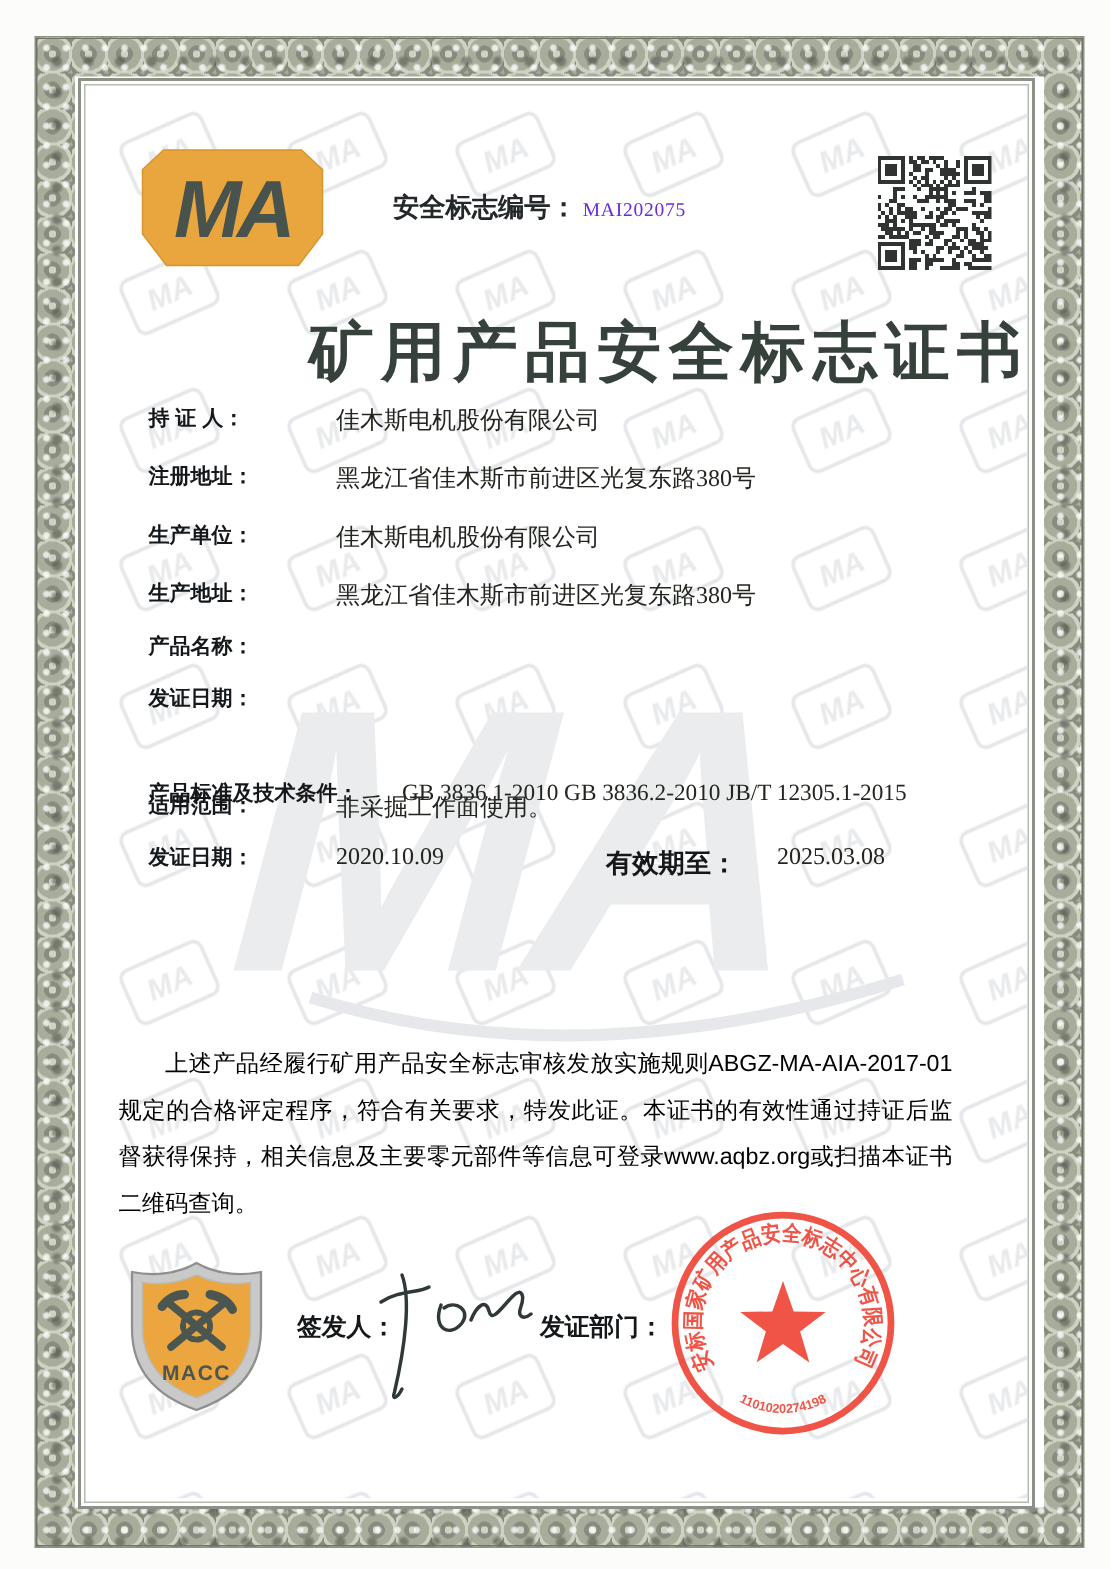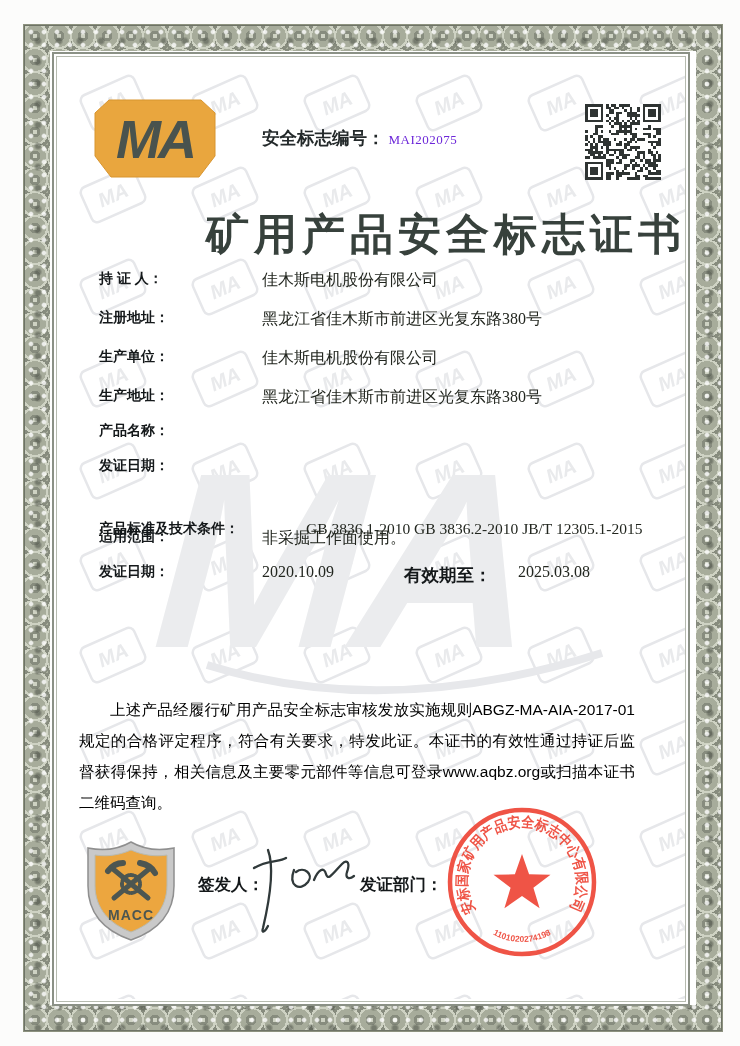--- a/index.html
+++ b/index.html
@@ -35,21 +35,21 @@
   .serial .val{font-size:13px;font-family:"Liberation Serif",serif;color:#6d28d9;letter-spacing:.5px;}
 
   .title{
     left:52px;top:190px;width:634px;text-align:right;
     font-family:"Liberation Serif","DejaVu Serif",serif;
     font-size:43px;font-weight:bold;color:#37413c;letter-spacing:5px;white-space:nowrap;margin-top:16px;
   }
 
   .row{position:absolute;left:0;width:740px;height:24px;}
   .row .lbl{position:absolute;left:99px;font-size:14px;font-weight:bold;color:#14181a;white-space:nowrap;}
-  .row .val{position:absolute;left:224px;font-size:16px;color:#22261f;white-space:nowrap;font-family:"Liberation Serif",serif;margin-left:38px;}
+  .row .val{position:absolute;left:224px;font-size:16px;color:#22261f;white-space:nowrap;font-family:"Liberation Serif",serif;}
   .row .val.latin{font-size:15.5px;}
   .row .lbl2{position:absolute;left:404px;font-size:17.5px;font-weight:bold;color:#14181a;white-space:nowrap;text-align:center;}
   .row .val2{position:absolute;left:518px;font-size:16px;color:#22261f;font-family:"Liberation Serif",serif;white-space:nowrap;}
 
   .statement{
     left:79px;top:694px;width:556px;
     font-size:15.5px;line-height:31px;color:#000000;
     text-align:justify;text-indent:2em;
   }
   .sig-label{left:198px;top:874px;font-size:16.5px;font-weight:bold;color:#14181a;}

